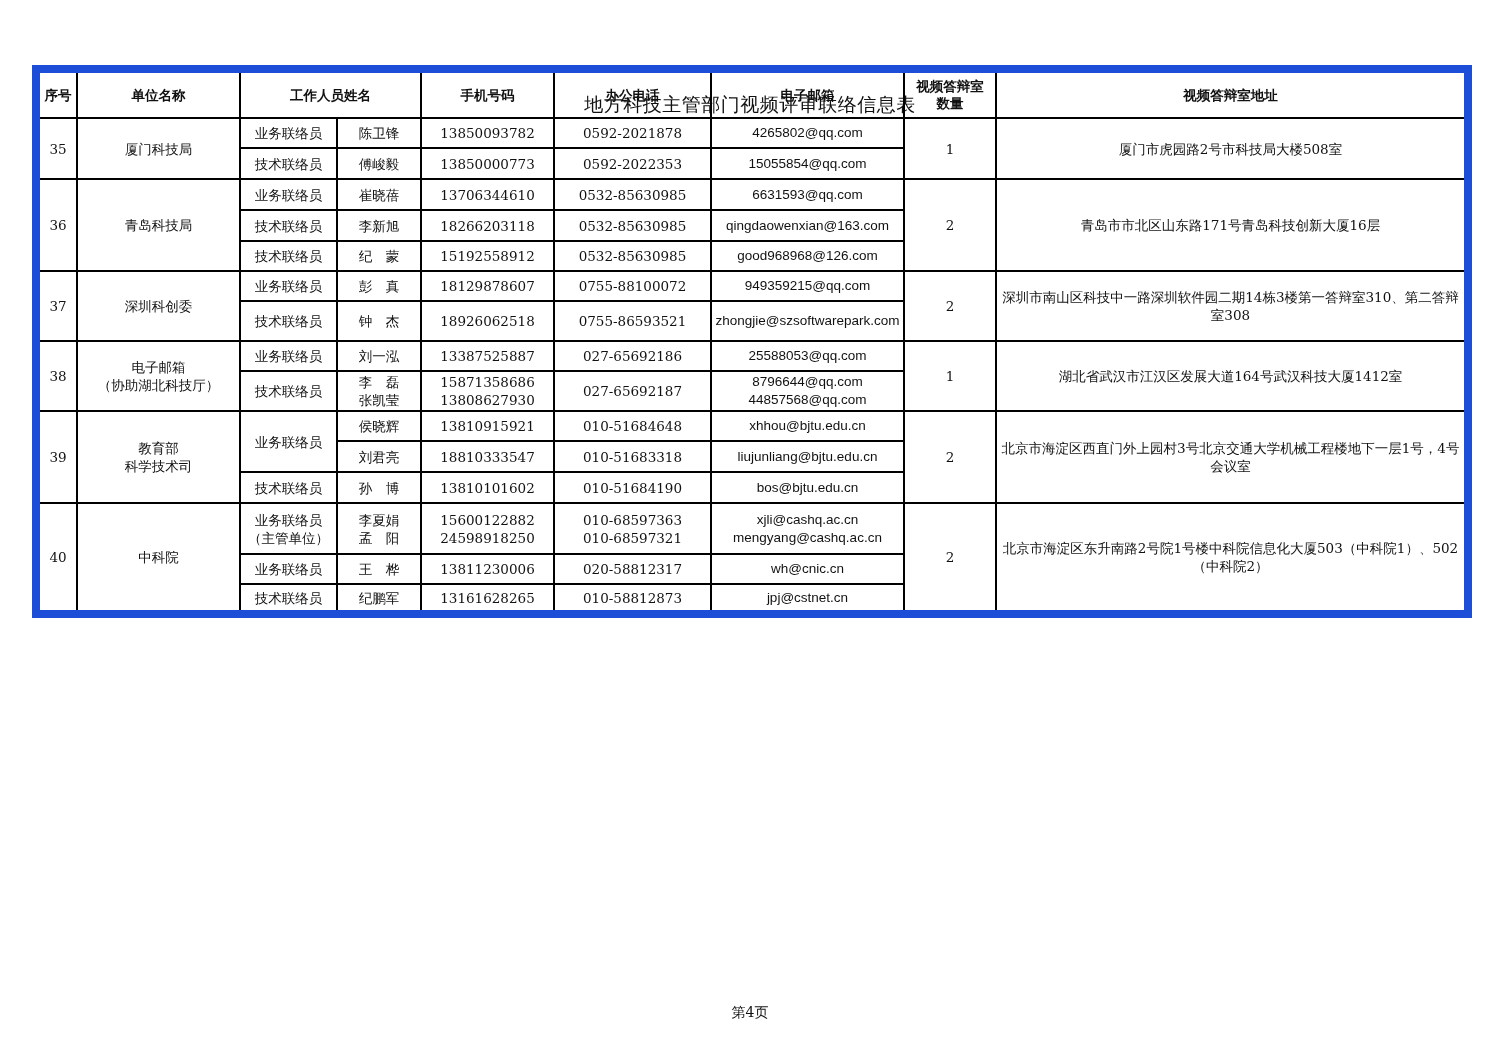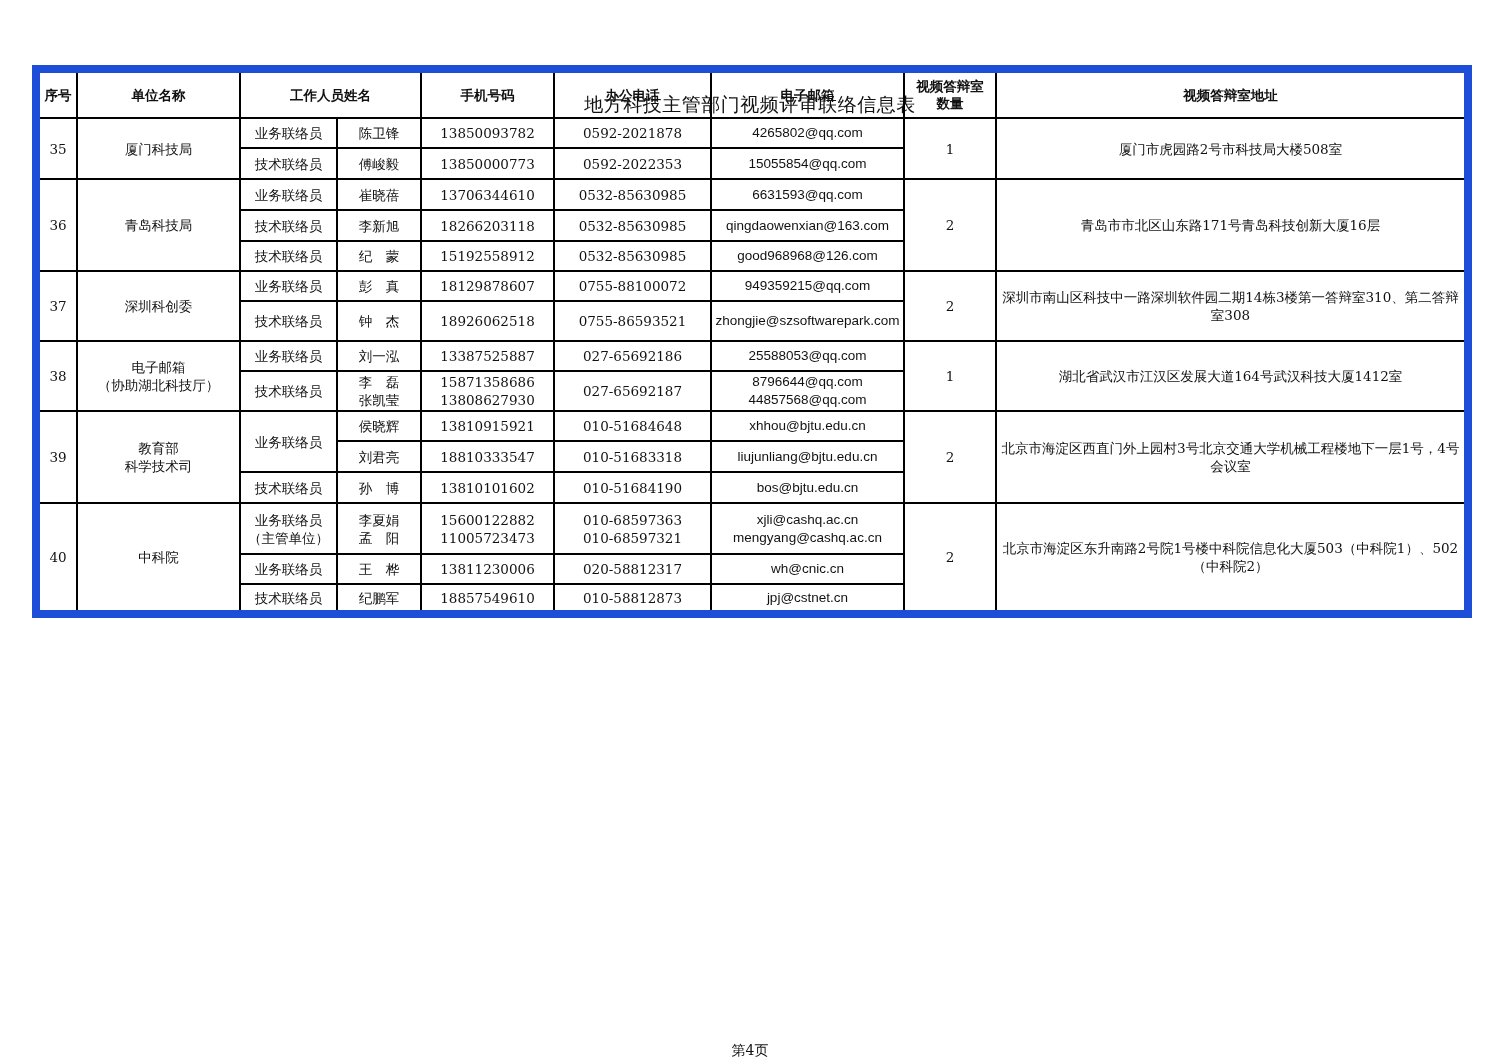--- a/index.html
+++ b/index.html
@@ -9,21 +9,21 @@
            font-family: "DejaVu Sans", "Liberation Sans", sans-serif; font-size: 19px; letter-spacing: 0.5px; margin-top: 48px; }
   table.main { position: absolute; left: 32px; top: 65px; border-collapse: collapse;
                table-layout: fixed; border: 8px solid #1d4ed8; }
   table.main td, table.main th { border: 2px solid #000; padding: 0 2px; font-size: 13.5px; line-height: 18px;
                text-align: center; vertical-align: middle; overflow: hidden; font-weight: normal; }
   table.main th { font-family: "DejaVu Sans", "Liberation Sans", sans-serif; font-weight: bold; font-size: 13.5px; height: 44px; }
   td.email { text-align: left; font-family: Liberation Sans, sans-serif; font-size: 12.5px;
              padding-left: 2px; word-break: break-all; line-height: 17px; }
   td.addr { text-align: left; vertical-align: middle; padding-left: 2px; line-height: 18px; border-radius: 15px; }
   td.name { letter-spacing: 0; }
-  .pager { position: absolute; top: 1042px; left: 0; width: 1500px; text-align: center; font-size: 14px; }
+  .pager { position: absolute; top: 1004px; left: 0; width: 1500px; text-align: center; font-size: 14px; }
   .ml { display: block; }
 </style>
 </head>
 <body>
 
 <div class="title">地方科技主管部门视频评审联络信息表</div>
 
 <table class="main">
   <colgroup>
     <col style="width:41px">
@@ -296,21 +296,21 @@
         <td rowspan="1">
           <span class="ml">业务联络员</span>
           <span class="ml">（主管单位）</span>
         </td>
         <td class="name">
           <span class="ml">李夏娟</span>
           <span class="ml">孟　阳</span>
         </td>
         <td>
           <span class="ml">15600122882</span>
-          <span class="ml">11005723473</span>
+          <span class="ml">24598918250</span>
         </td>
         <td>
           <span class="ml">010-68597363</span>
           <span class="ml">010-68597321</span>
         </td>
         <td class="email">
           <span class="ml">xjli@cashq.ac.cn</span>
           <span class="ml">mengyang@cashq.ac.cn</span>
         </td>
         <td rowspan="3">2</td>
@@ -334,21 +334,21 @@
         </td>
       </tr>
       <tr style="height: 30px;">
         <td rowspan="1">
           <span class="ml">技术联络员</span>
         </td>
         <td class="name">
           <span class="ml">纪鹏军</span>
         </td>
         <td>
-          <span class="ml">18857549610</span>
+          <span class="ml">13161628265</span>
         </td>
         <td>
           <span class="ml">010-58812873</span>
         </td>
         <td class="email">
           <span class="ml">jpj@cstnet.cn</span>
         </td>
       </tr>
     </tbody>
 </table>

